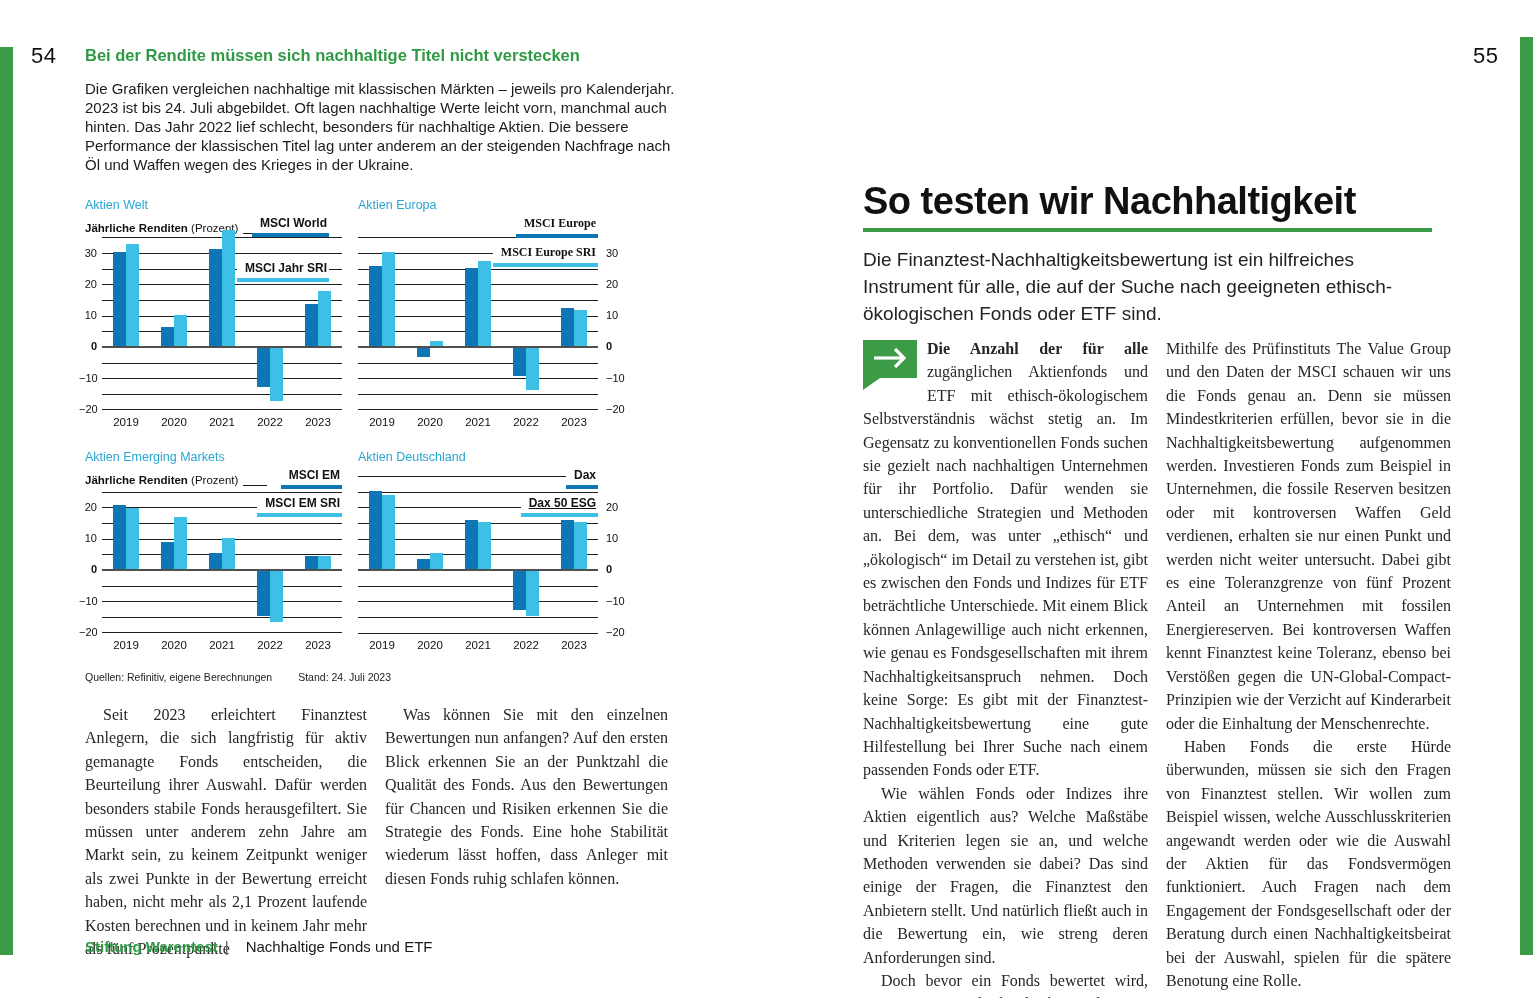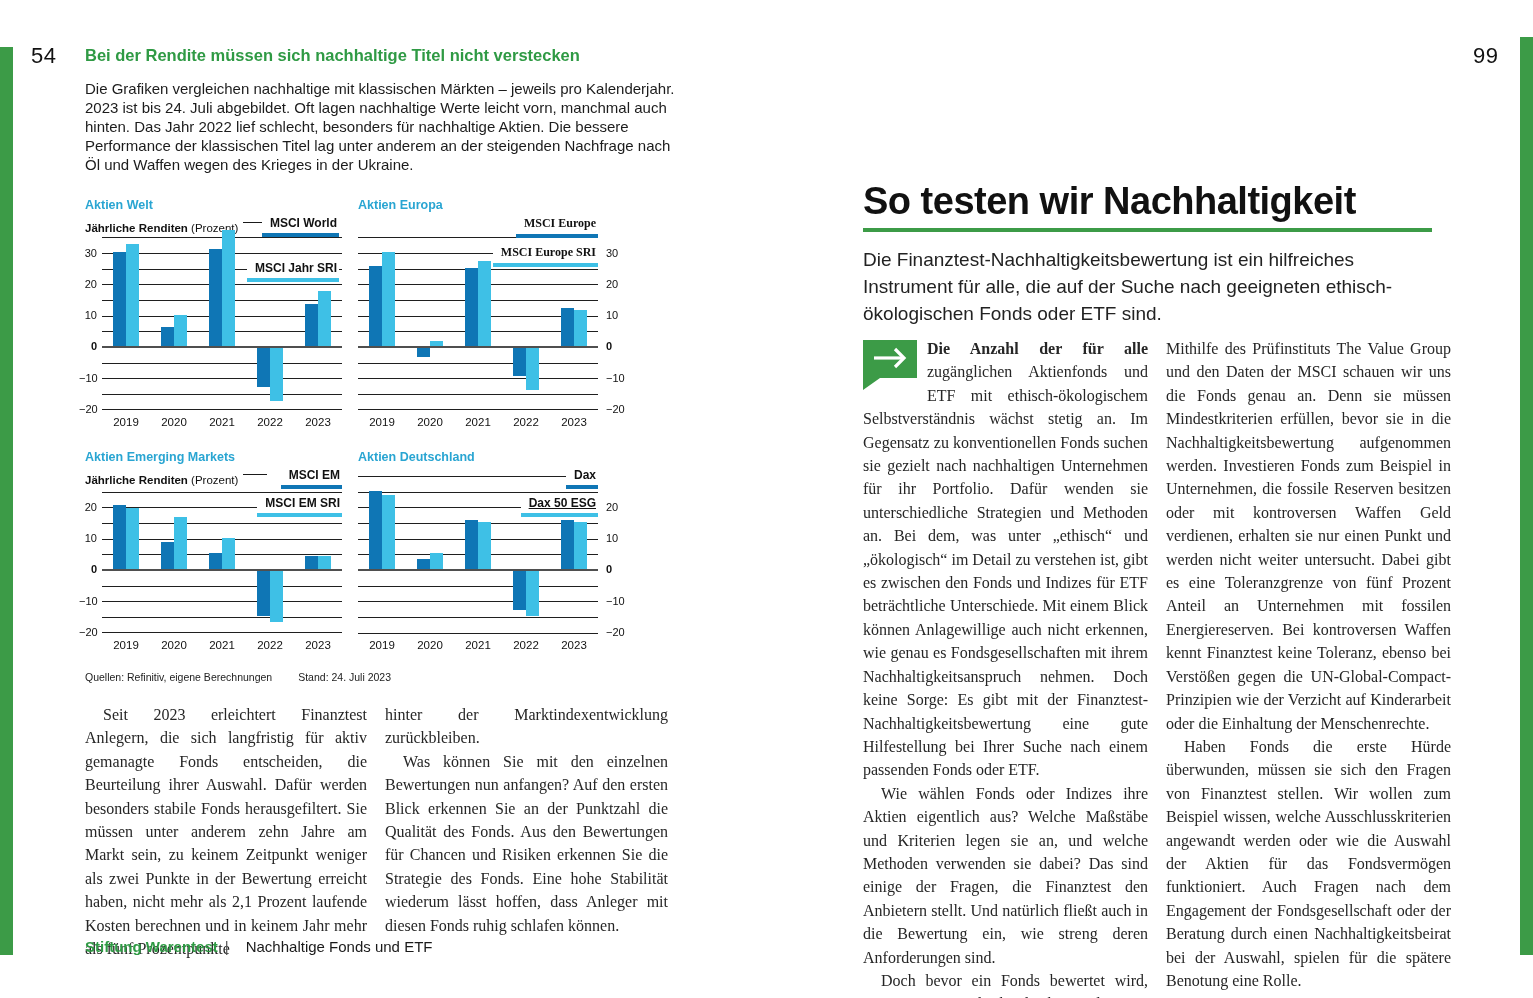--- a/index.html
+++ b/index.html
@@ -15,22 +15,22 @@
 
   
   .left-headline{position:absolute;left:85px;top:46px;width:620px;margin:0;font-size:16.5px;font-weight:bold;color:#2f9a44;}
   .left-intro{position:absolute;left:85px;top:79px;width:600px;margin:0;font-size:15px;line-height:19px;color:#1c1c1c;}
 
   .chart{position:absolute;width:262px;height:250px;}
   #chart0{left:85px;top:198px;}
   #chart1{left:358px;top:198px;}
   #chart2{left:85px;top:450px;}
   #chart3{left:358px;top:450px;}
-  .chart-title{position:absolute;left:0;top:0;font-size:12.5px;font-weight:bold;color:#29a5d2;}
-  .chart-subtitle{position:absolute;left:0;top:24px;width:182px;display:flex;align-items:flex-start;font-size:11.5px;color:#111;white-space:nowrap;}
+  .chart-title{position:absolute;left:0;top:0;font-size:12.5px;font-weight:normal;color:#29a5d2;}
+  .chart-subtitle{position:absolute;left:0;top:24px;width:182px;display:flex;align-items:flex-end;font-size:11.5px;color:#111;white-space:nowrap;}
   .chart-subtitle b{font-weight:bold;}
   .chart-subtitle .rule{flex:1;border-top:1px solid #1a1a1a;margin-left:5px;}
   .legend{position:absolute;top:18px;display:flex;flex-direction:column;align-items:flex-end;gap:7px;z-index:3;}
   .legend-entry{display:inline-block;font-size:12px;font-weight:bold;color:#111;background:#fff;padding:0 2px 3px 8px;border-bottom:4px solid #000;white-space:nowrap;}
   .plot{position:absolute;}
   .gridline{position:absolute;left:0;width:100%;height:0;border-top:1px solid #1f1f1f;}
   .zeroline{position:absolute;left:0;width:100%;height:0;border-top:2.5px solid #4f4f4f;z-index:2;}
   .bar{position:absolute;z-index:1;}
   .ylab{position:absolute;font-size:11px;color:#111;width:18px;}
   .ylab.zero{font-weight:bold;}
@@ -60,33 +60,33 @@
   .lead-icon{float:left;width:54px;height:50px;margin:3px 10px 2px 0;}
   .lead-bold{font-weight:bold;}
 </style>
 </head>
 <body>
 
 <div class="edge-bar left"></div>
 <div class="edge-bar right"></div>
 
 <div class="page-num" id="pn-left">54</div>
-<div class="page-num" id="pn-right">99</div>
+<div class="page-num" id="pn-right">55</div>
 
 <h2 class="left-headline">Bei der Rendite müssen sich nachhaltige Titel nicht verstecken</h2>
 <p class="left-intro">Die Grafiken vergleichen nachhaltige mit klassischen Märkten – jeweils pro Kalenderjahr. 2023 ist bis 24. Juli abgebildet. Oft lagen nachhaltige Werte leicht vorn, manchmal auch hinten. Das Jahr 2022 lief schlecht, besonders für nachhaltige Aktien. Die bessere Performance der klassischen Titel lag unter anderem an der steigenden Nachfrage nach Öl und Waffen wegen des Krieges in der Ukraine.</p>
 
 <div class="chart" id="chart0">
     <div class="chart-title" style="color: rgb(41, 165, 210);">Aktien Welt</div>
     <div class="chart-subtitle">
       <b>Jährliche Renditen</b>
       <span>&nbsp;(Prozent)</span>
       <div class="rule"></div>
     </div>
-    <div class="legend" style="right: 8px; gap: 24px;">
+    <div class="legend" style="right: 18px; gap: 24px;">
       <div class="legend-entry" style="border-bottom-color: rgb(15, 118, 181);">MSCI World</div>
       <div class="legend-entry" style="border-bottom-color: rgb(62, 192, 230);">MSCI Jahr SRI</div>
     </div>
     <div class="plot" style="left: 17px; top: 39.85px; width: 240px; height: 172.15px;">
       <div class="gridline" style="bottom: -0.5px;"></div>
       <div class="gridline" style="bottom: 15.15px;"></div>
       <div class="gridline" style="bottom: 30.8px;"></div>
       <div class="gridline" style="bottom: 46.45px;"></div>
       <div class="zeroline" style="bottom: 61.6px;"></div>
       <div class="gridline" style="bottom: 77.75px;"></div>
@@ -247,21 +247,20 @@
   </div>
 
 <div class="source-line">
   <span>Quellen: Refinitiv, eigene Berechnungen</span><span class="gap"></span><span>Stand: 24. Juli 2023</span>
 </div>
 
 <div class="body-col" id="lcol1">
   <p class="indent">Seit 2023 erleichtert Finanztest Anlegern, die sich langfristig für aktiv gemanagte Fonds entscheiden, die Beurteilung ihrer Auswahl. Dafür werden besonders stabile Fonds herausgefiltert. Sie müssen unter anderem zehn Jahre am Markt sein, zu keinem Zeitpunkt weniger als zwei Punkte in der Bewertung erreicht haben, nicht mehr als 2,1 Prozent laufende Kosten berechnen und in keinem Jahr mehr als fünf Prozentpunkte</p>
 </div>
 <div class="body-col" id="lcol2">
-  <p>hinter der Marktindexentwicklung zurückbleiben.</p>
   <p class="indent">Was können Sie mit den einzelnen Bewertungen nun anfangen? Auf den ersten Blick erkennen Sie an der Punktzahl die Qualität des Fonds. Aus den Bewertungen für Chancen und Risiken erkennen Sie die Strategie des Fonds. Eine hohe Stabilität wiederum lässt hoffen, dass Anleger mit diesen Fonds ruhig schlafen können.</p>
 </div>
 
 <div class="footer">
   <span class="brand">Stiftung Warentest</span><span class="sep">|</span><span class="ftitle">Nachhaltige Fonds und ETF</span>
 </div>
 
 <h1 class="right-headline">So testen wir Nachhaltigkeit</h1>
 <div class="headline-rule"></div>
 <p class="right-intro">Die Finanztest-Nachhaltigkeitsbewertung ist ein hilfreiches Instrument für alle, die auf der Suche nach geeigneten ethisch-ökologischen Fonds oder ETF sind.</p>

